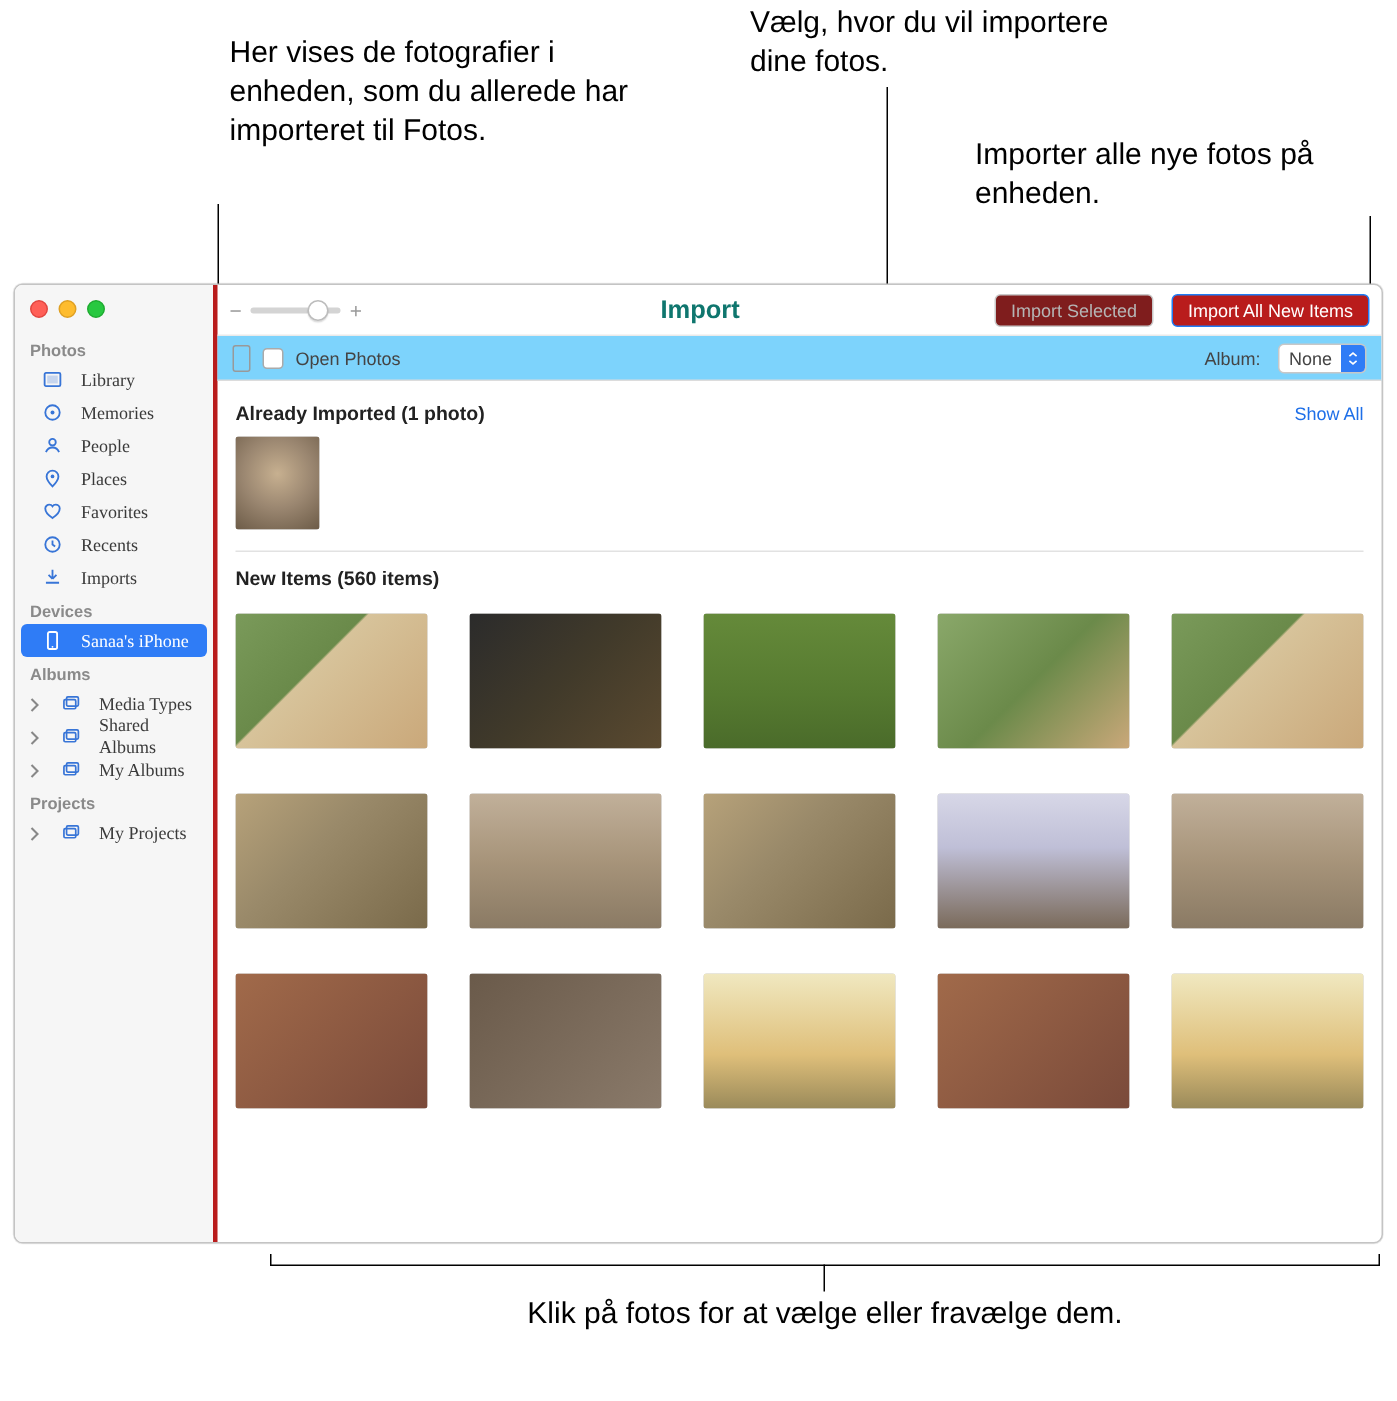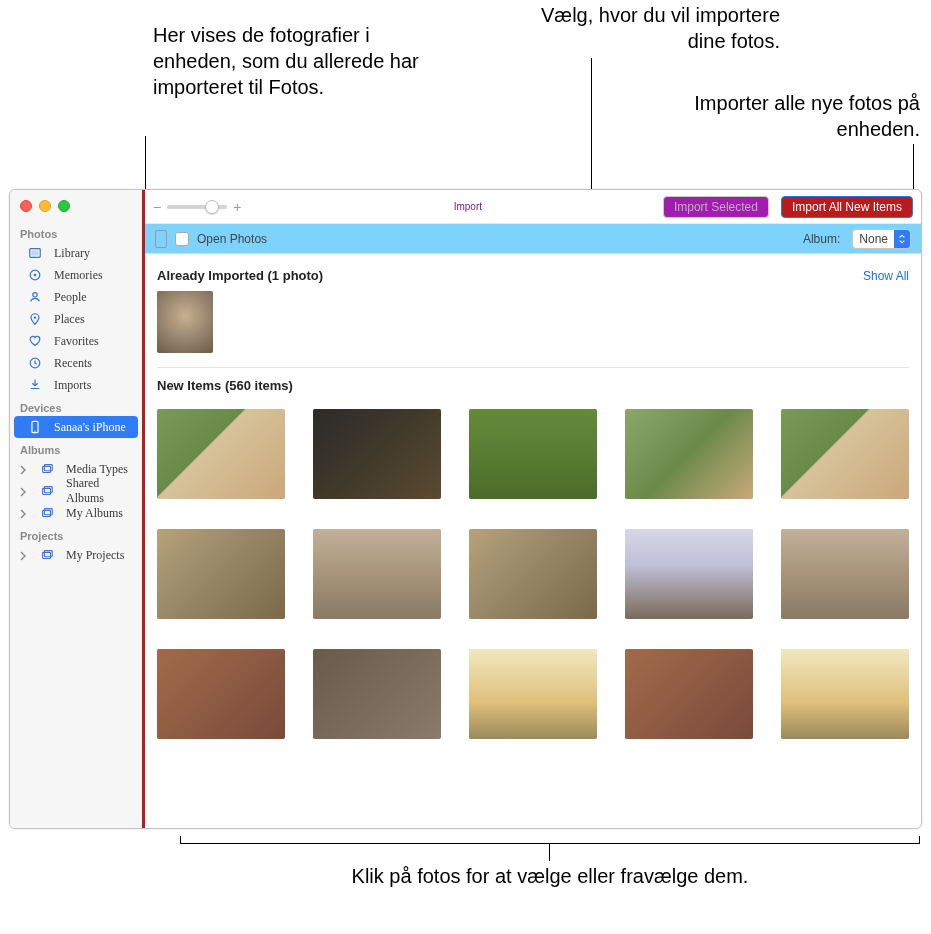--- a/index.html
+++ b/index.html
@@ -14,21 +14,21 @@
   }
 
   
   .callout {
     position: absolute;
     font-size: 20px;
     line-height: 1.3;
     color: #000;
     text-align: left;
   }
-  .callout.right { text-align: right; }
+  .callout.right { text-align: left; }
   .callout-line {
     position: absolute;
     background: #000;
   }
 
   
   .window {
     position: absolute;
     top: 189px;
     left: 9px;
@@ -129,37 +129,37 @@
   .slider .knob {
     position: absolute;
     top: -5px; left: 38px;
     width: 14px; height: 14px;
     background: #fff;
     border: 1px solid #bcbcbc;
     border-radius: 50%;
     box-shadow: 0 1px 1px rgba(0,0,0,0.15);
   }
   .toolbar-title {
-    font-weight: 400;
-    color: #701a75;
-    font-size: 10px;
+    font-weight: 700;
+    color: #0f766e;
+    font-size: 17px;
   }
   .toolbar-spacer-left { flex: 1.2; }
   .toolbar-spacer-right { flex: 1; }
   .btn {
     font-size: 12px;
     padding: 3px 10px;
     border-radius: 4px;
     border: 1px solid #c9c9c9;
     background: linear-gradient(#fdfdfd,#f1f1f1);
     color: #444;
   }
   .btn.disabled {
     color: #b5b5b5;
-    background: #a21caf;
+    background: #7f1d1d;
   }
   .btn.primary {
     background: #b91c1c;
     border-color: #1f7cf6;
     color: #fff;
   }
 
   
   .infobar {
     height: 30px;

